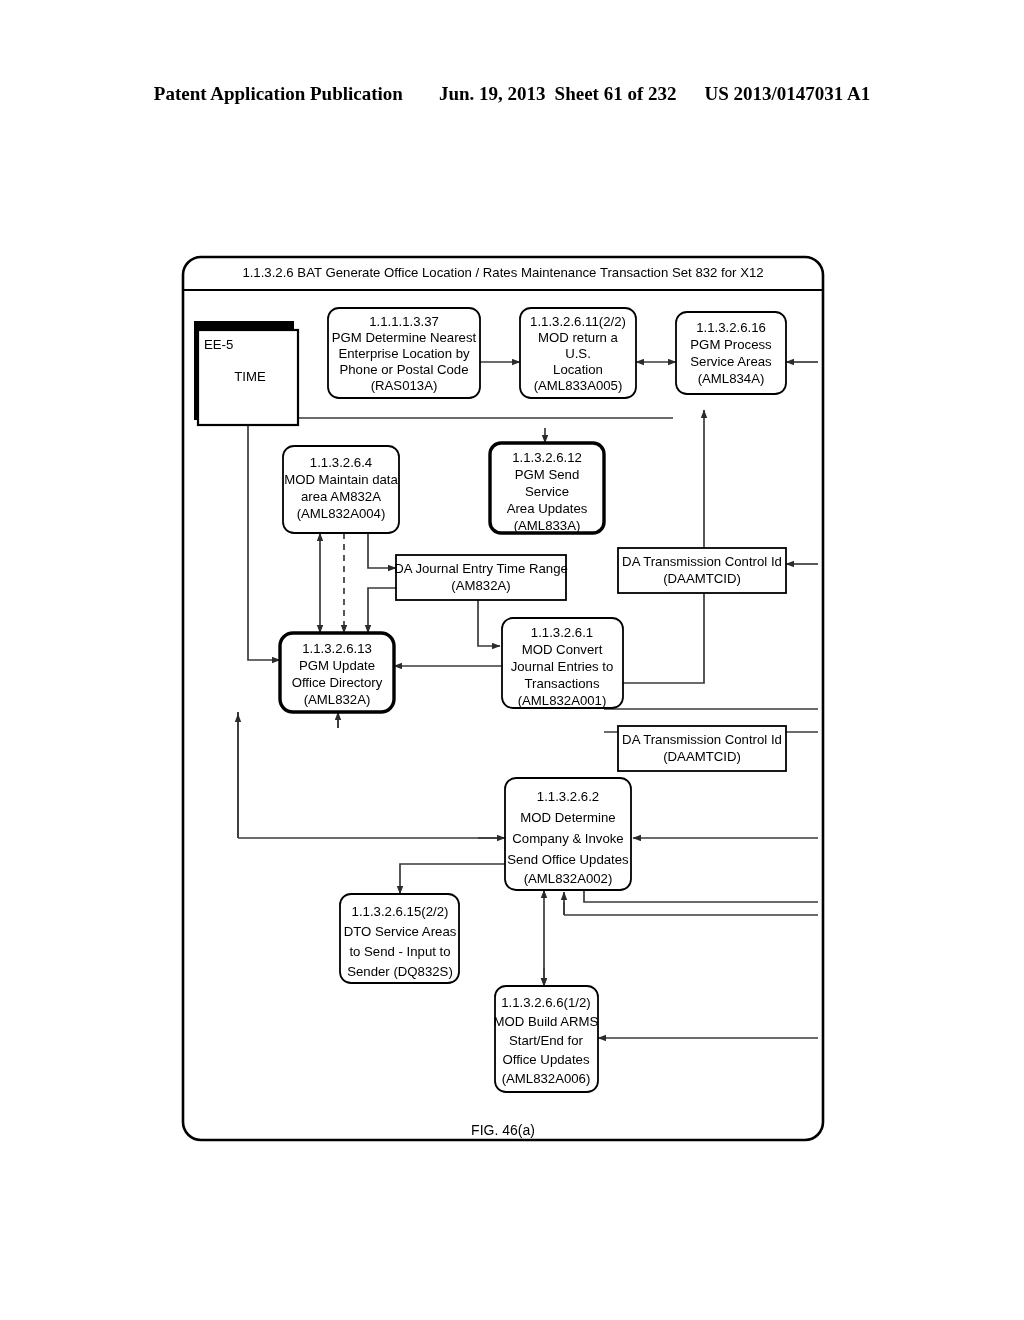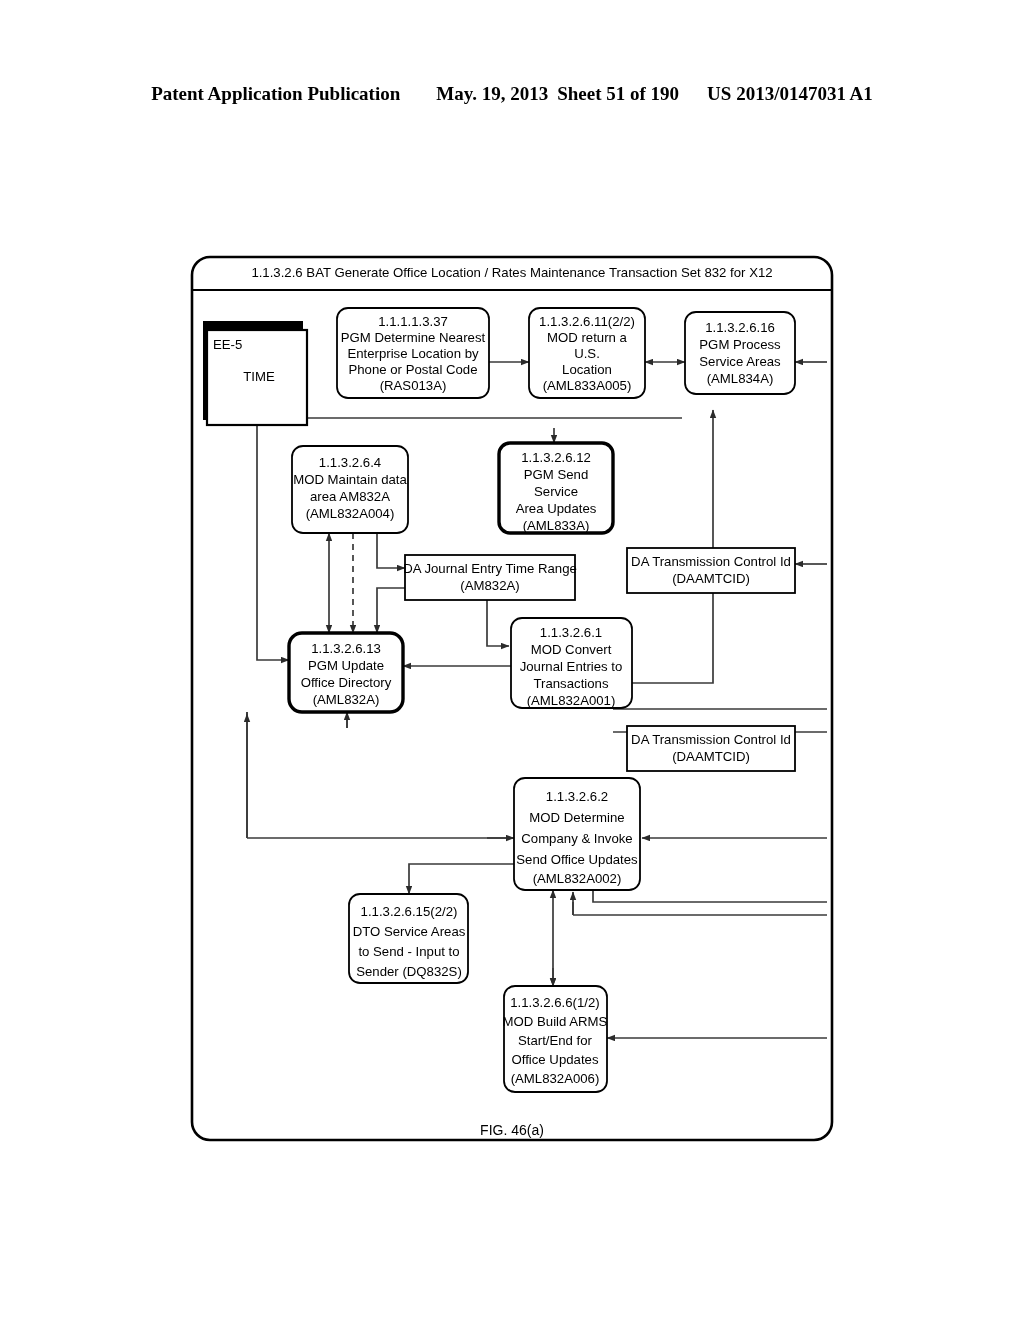--- a/index.html
+++ b/index.html
@@ -11,38 +11,38 @@
     font-family:"Liberation Serif",serif;
     font-weight:bold;font-size:19px;color:#000;
     display:flex;justify-content:center;align-items:baseline;
     white-space:nowrap;letter-spacing:0px;
   }
   .pub-header .seg{display:inline-block;}
   .gap-lg{width:36px;display:inline-block;}
   .gap-md{width:28px;display:inline-block;}
   .gap-sm{width:9px;display:inline-block;}
 
-  .diagram-wrap{position:absolute;left:17px;top:250px;width:908px;height:900px;}
+  .diagram-wrap{position:absolute;left:8px;top:250px;width:908px;height:900px;}
   svg{display:block;}
   svg text{font-family:"Liberation Sans",sans-serif;fill:#000;}
   .ttl{font-size:13.2px;}
   .bx{font-size:13.2px;}
   .cap{font-size:14px;}
 </style>
 </head>
 <body>
 
 <div class="page">
 
   <div class="pub-header">
     <span class="seg">Patent Application Publication</span>
     <span class="gap-lg"></span>
-    <span class="seg">May. 19, 2013</span>
+    <span class="seg">Jun. 19, 2013</span>
     <span class="gap-sm"></span>
-    <span class="seg">Sheet 51 of 190</span>
+    <span class="seg">Sheet 61 of 232</span>
     <span class="gap-md"></span>
     <span class="seg">US 2013/0147031 A1</span>
   </div>
 
   <div class="diagram-wrap">
   <svg width="1024" height="900" viewBox="0 0 1024 900" xmlns="http://www.w3.org/2000/svg">
     <defs>
       <marker id="ah" markerWidth="9" markerHeight="9" refX="8" refY="3.2" orient="auto" markerUnits="userSpaceOnUse">
         <path d="M0,0 L8.5,3.2 L0,6.4 z" fill="#2b2b2b"></path>
       </marker>

